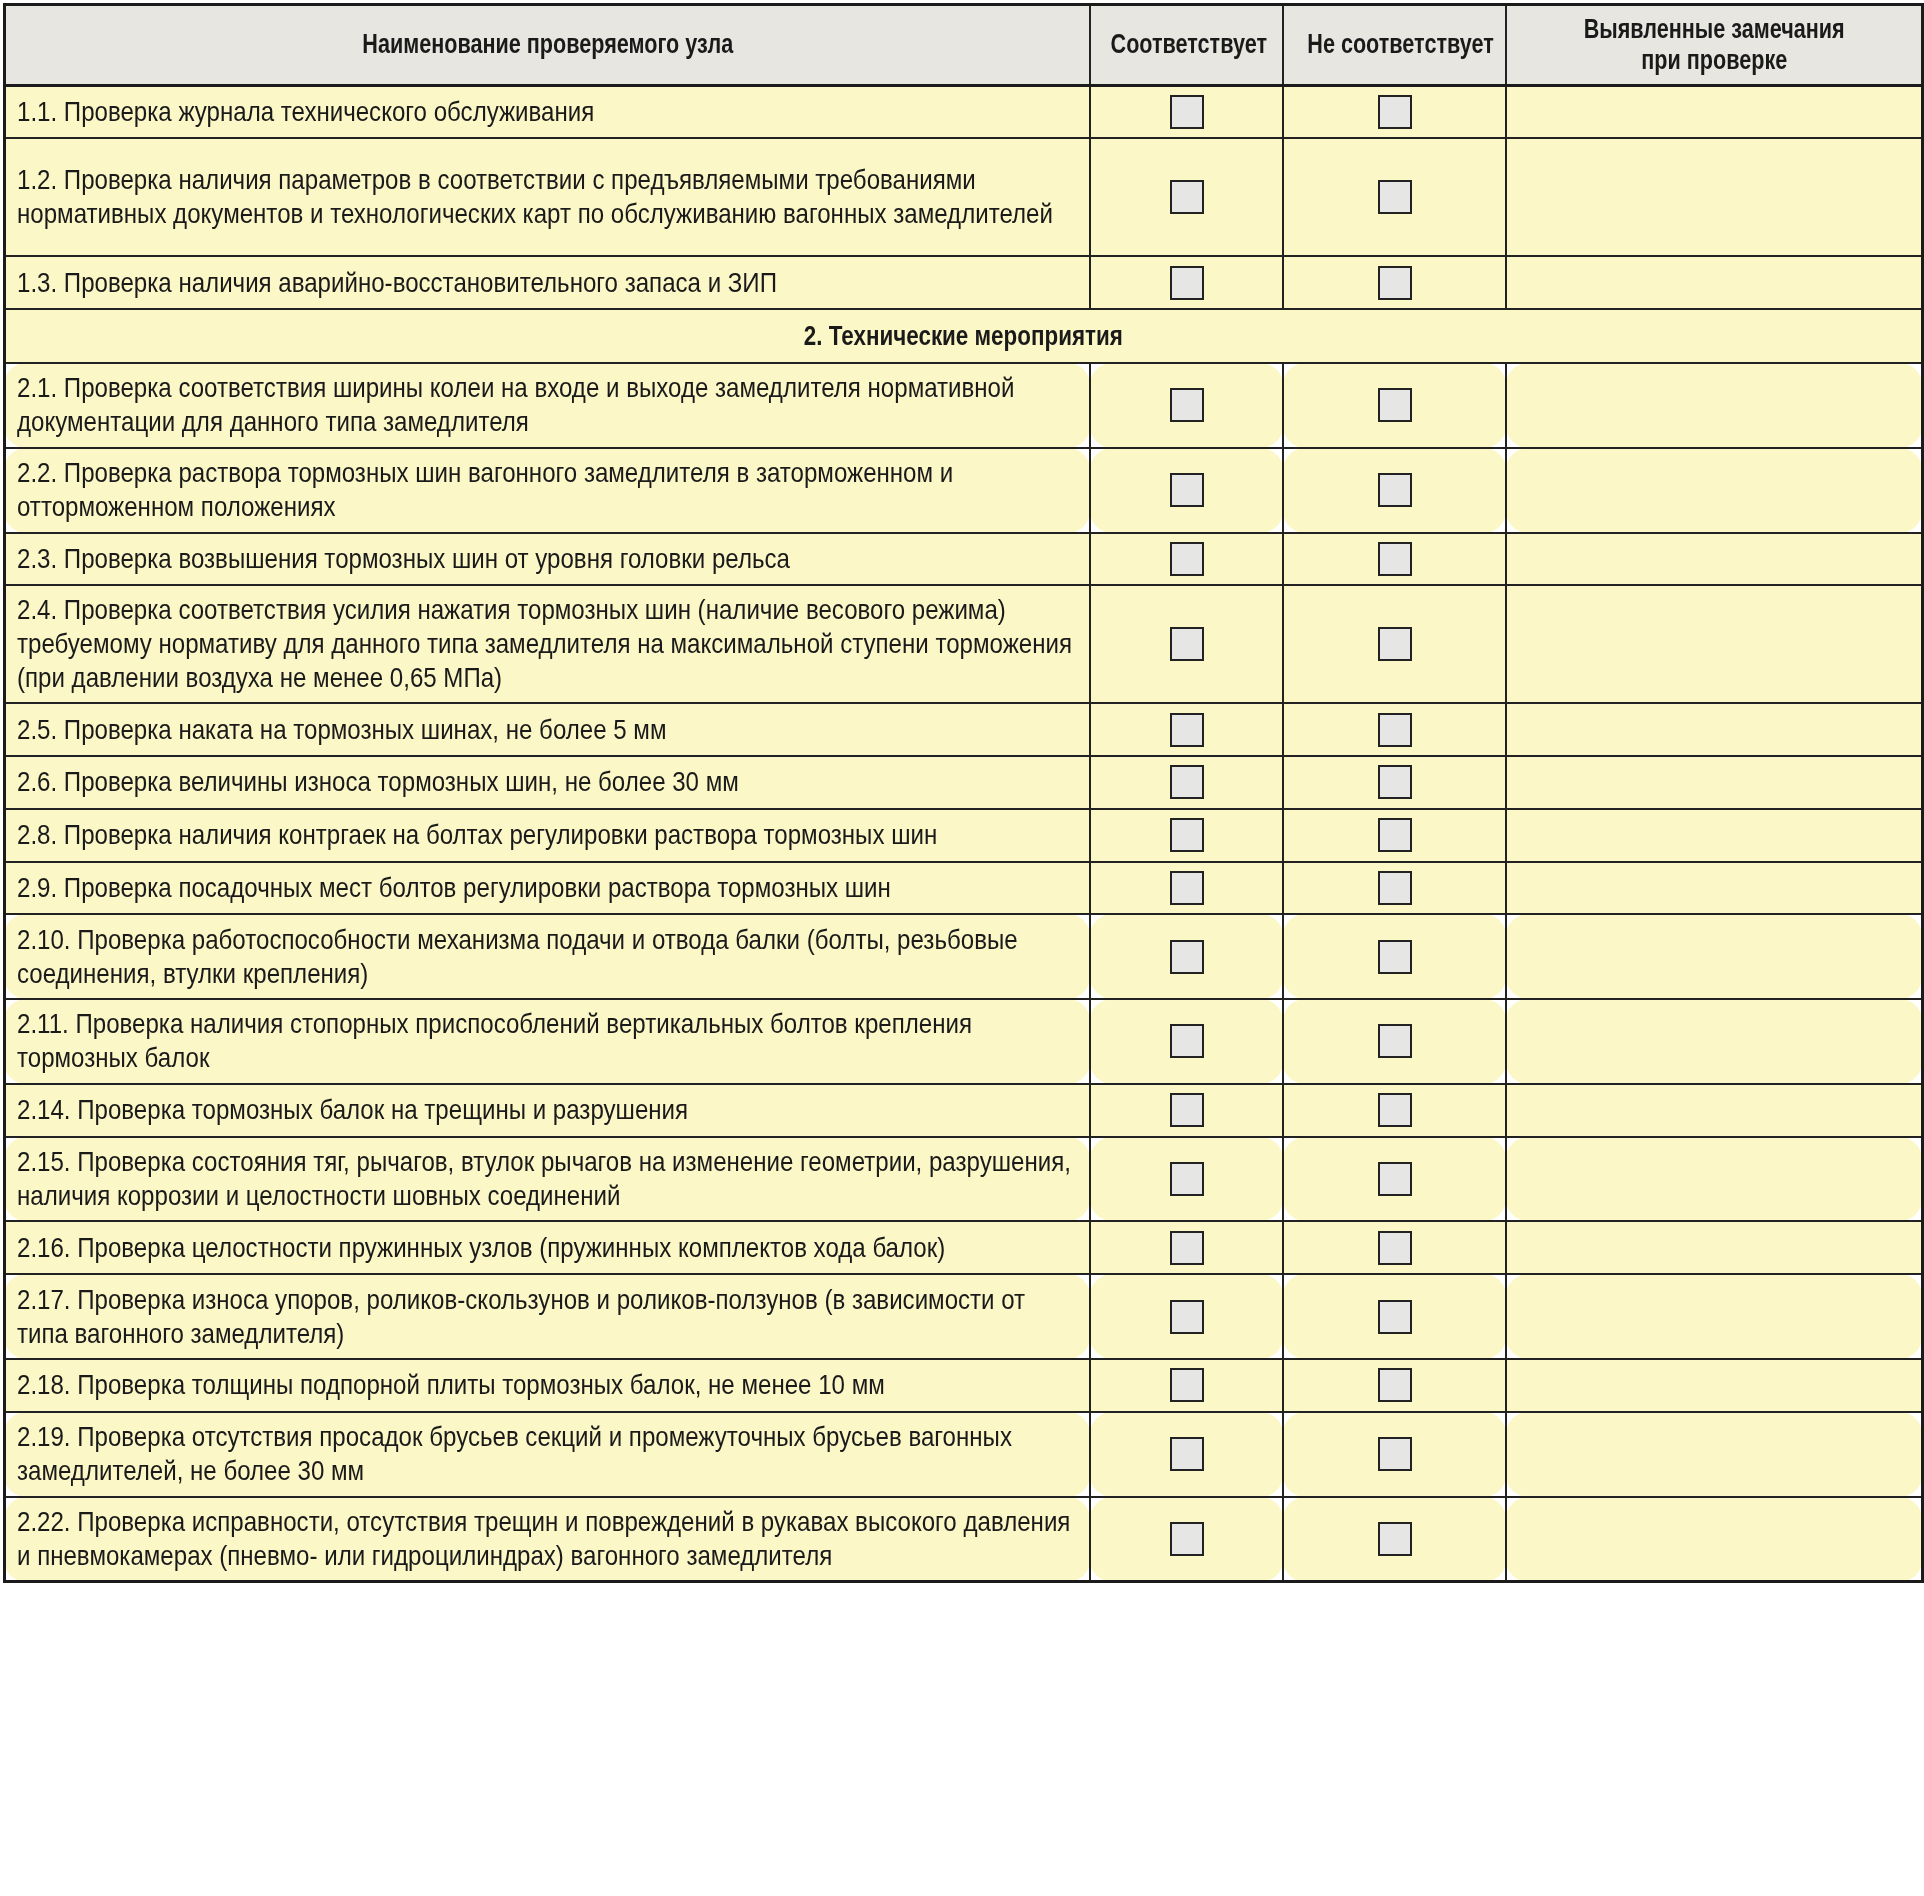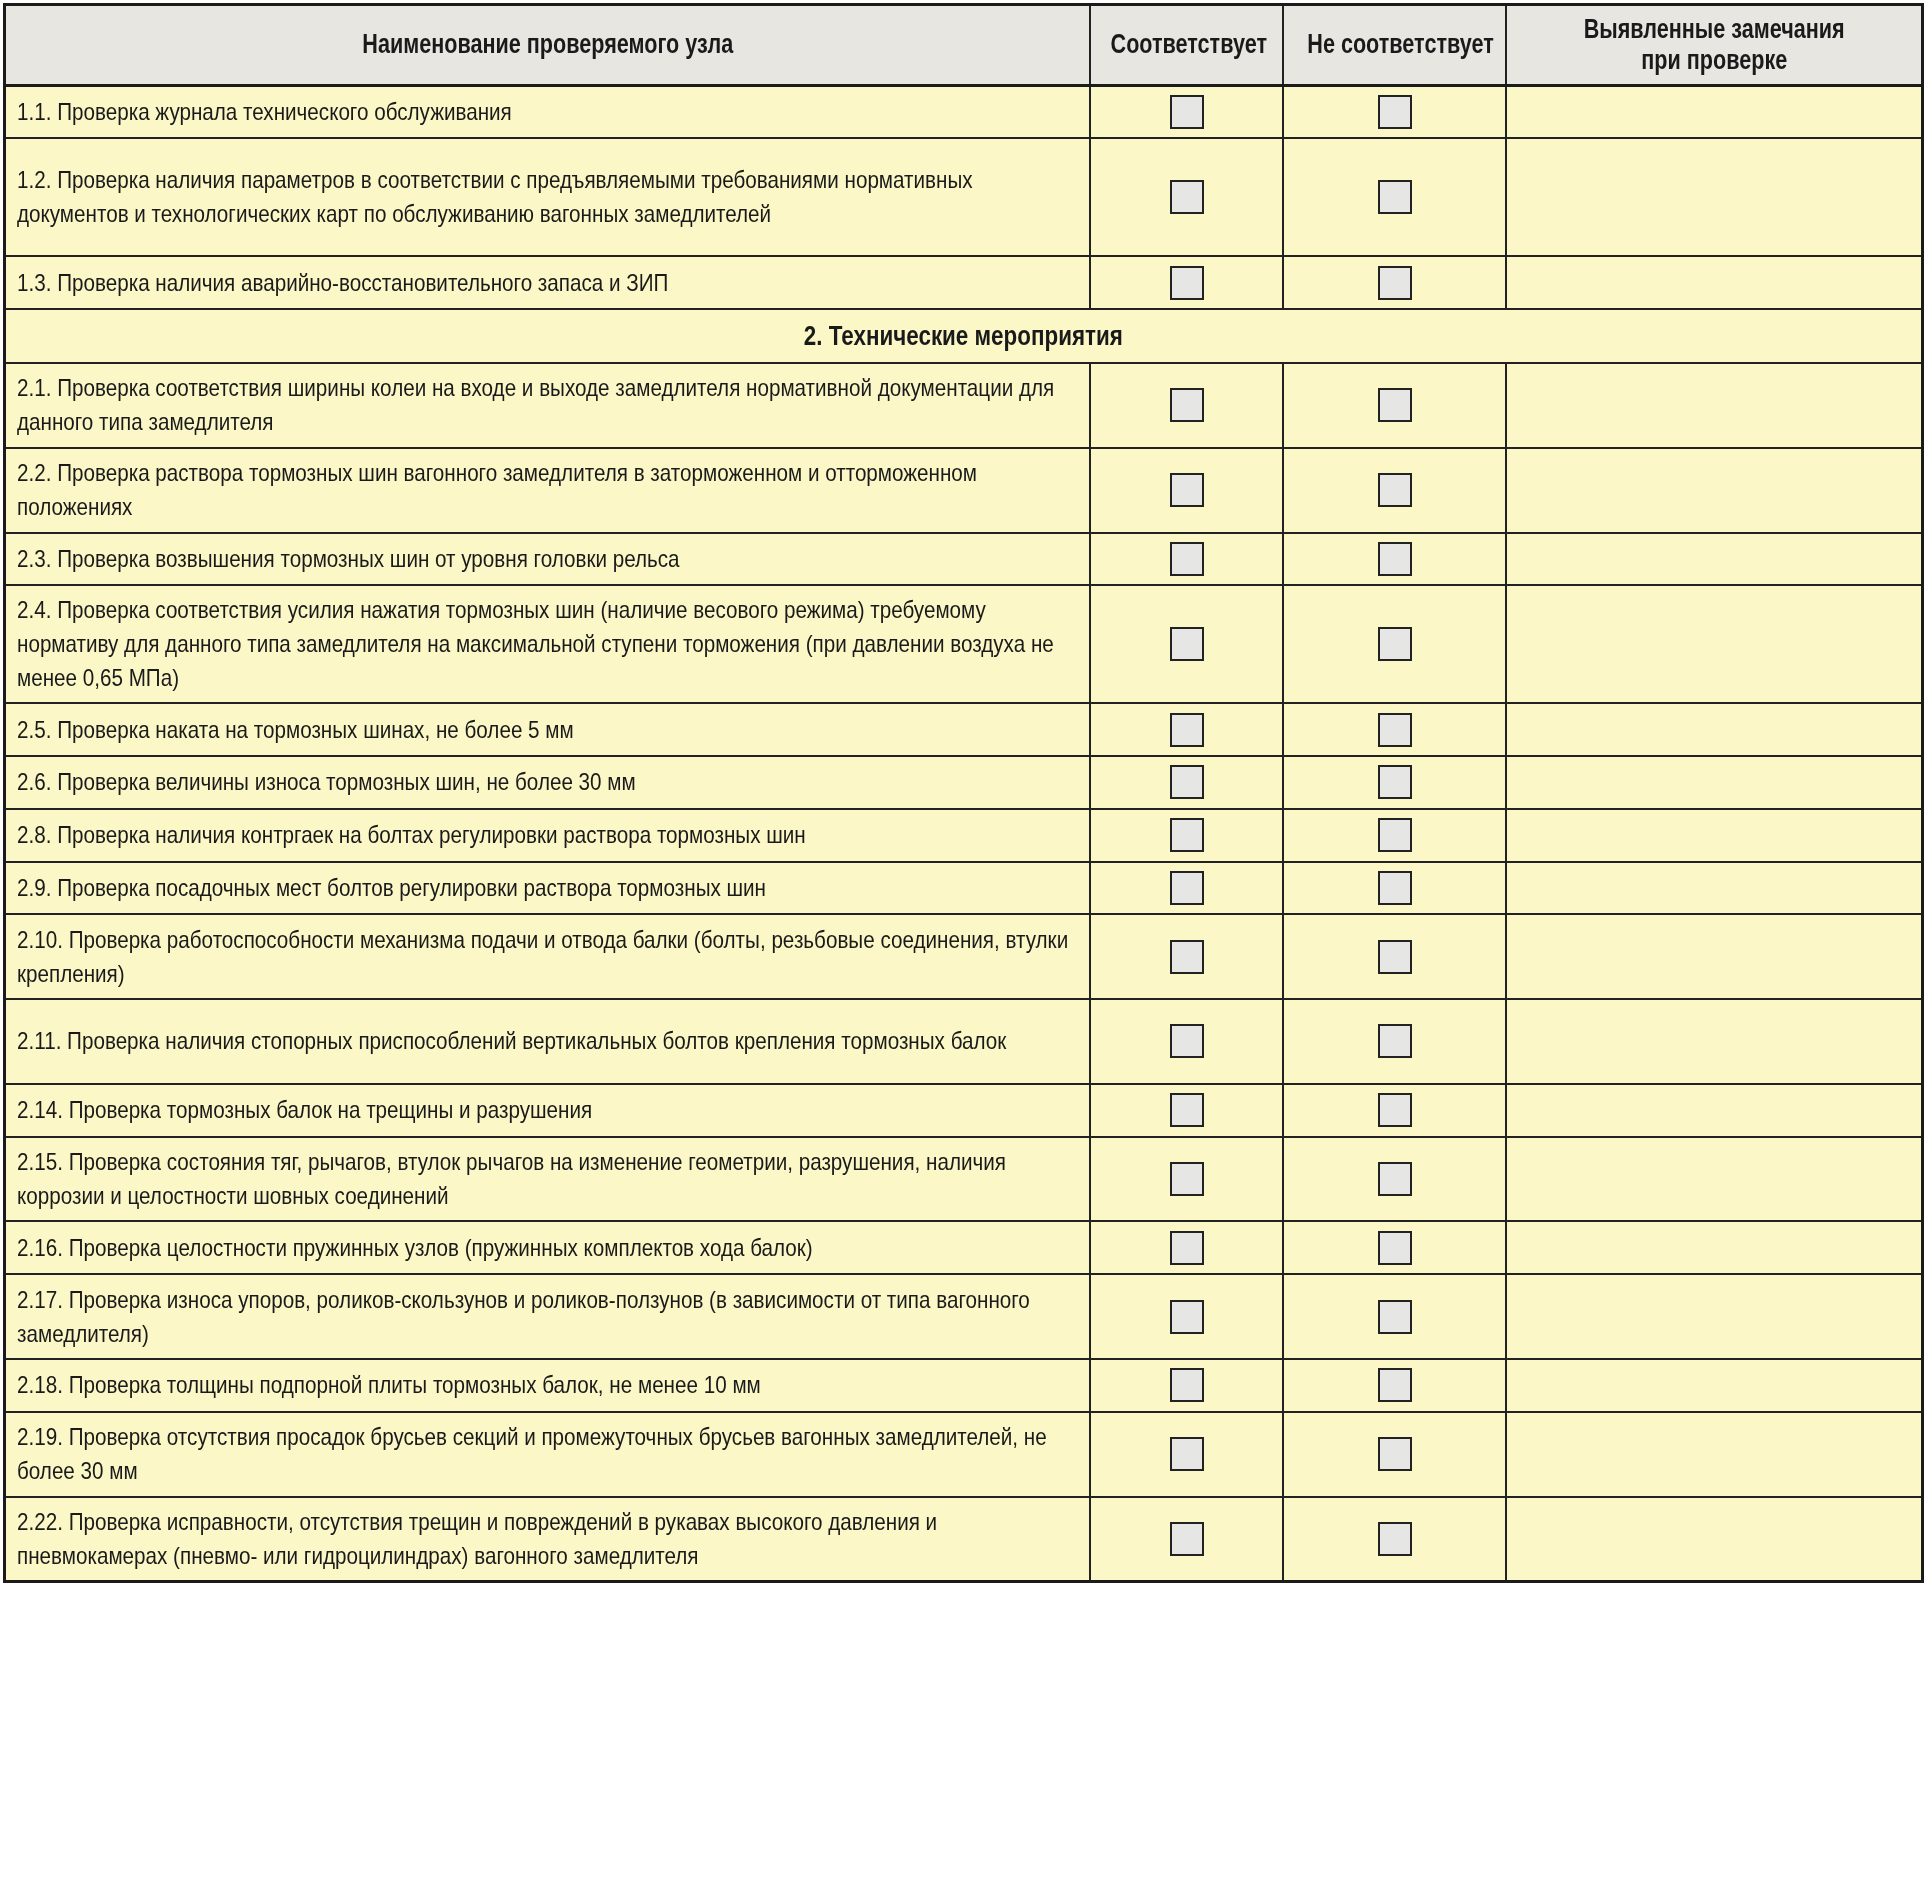--- a/index.html
+++ b/index.html
@@ -16,27 +16,27 @@
   col.c-note { width:416px; }
   th, td { border:2.3px solid #222; padding:0; vertical-align:middle; }
   thead th {
     background:#e7e6e1; height:78px; font-weight:bold; font-size:27px;
     text-align:center; line-height:31px;
     border-bottom:3.6px solid #1b1b1b;
   }
   .cond { display:inline-block; transform:scaleX(0.80); transform-origin:center; white-space:nowrap; }
   tbody td { background:#fbf7c6; }
   tr.section td { height:52px; text-align:center; font-weight:bold; font-size:28px; border-left:none; border-right:none; }
-  td.name { font-size:24px; line-height:34px; padding:5.4px 9px 5.4px 11px; }
+  td.name { font-size:28px; line-height:34px; padding:5.4px 9px 5.4px 11px; }
   td.name .txt { display:block; width:116%; transform:scaleX(0.86); transform-origin:left center; }
   td.chk { text-align:center; }
   .box { display:inline-block; width:34px; height:34px; background:#e6e6e4; border:2.7px solid #222; box-sizing:border-box; vertical-align:middle; cursor:pointer; }
   td.note { }
   tr.h1 td { height:40px; }
-  tr.h2 td { height:72px; }
+  tr.h2 td { height:72px;border-radius:22px; }
   tr.h3 td { height:105px; }
 </style>
 </head>
 <body>
 
 <table class="checklist">
   <colgroup>
     <col class="c-name">
       <col class="c-yes">
       <col class="c-no">

